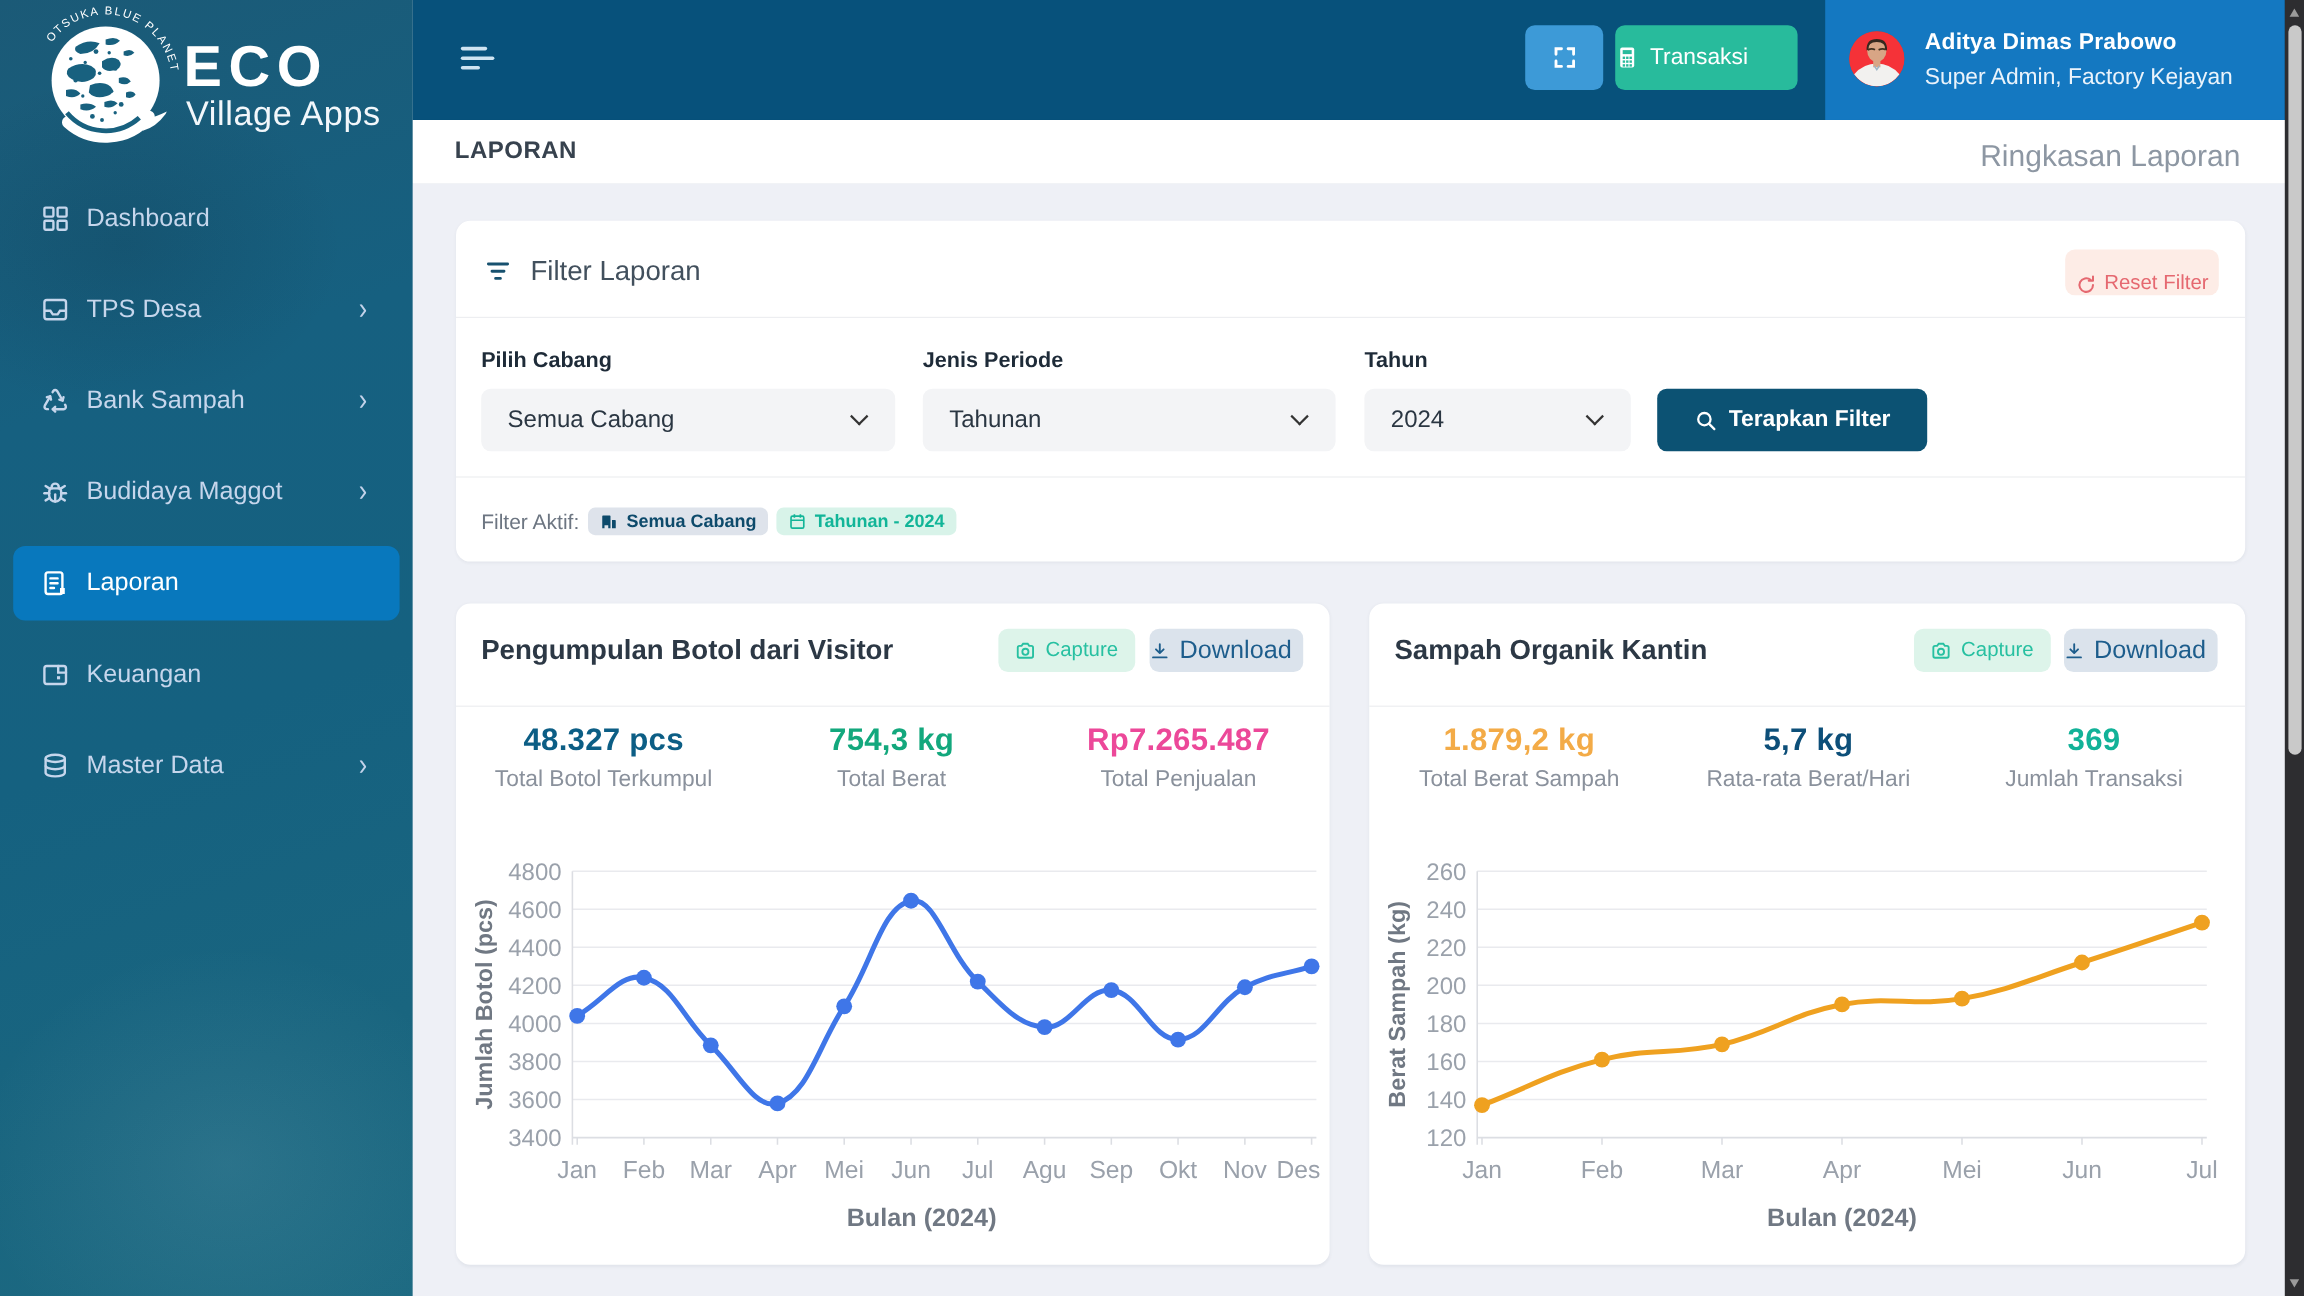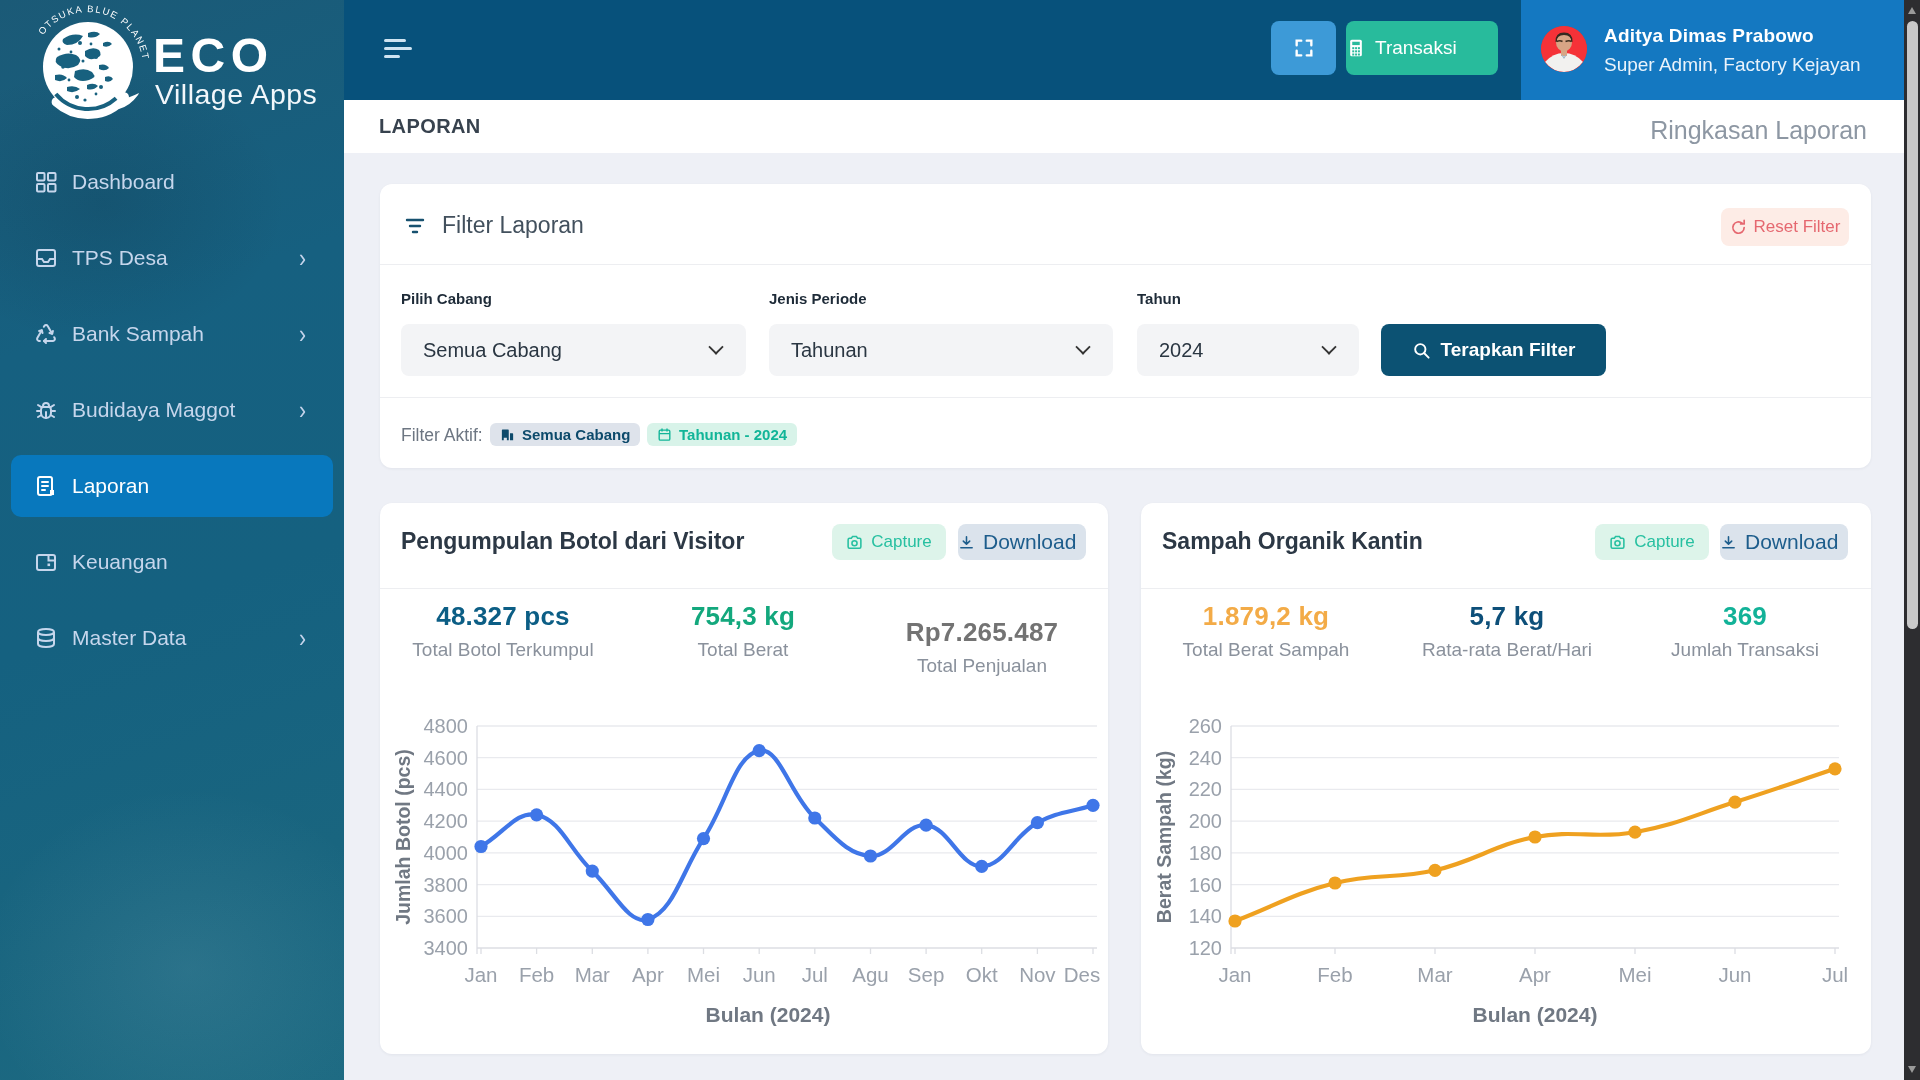--- a/index.html
+++ b/index.html
@@ -40,23 +40,23 @@
 #crumb .r { position:absolute; right:53px; top:16px; font-size:25px; color:#8d97a3; }
 
 
 #content { left:344px; top:153px; width:1576px; height:927px; background:#eef0f6; }
 .card { position:absolute; background:#fff; border-radius:12px; box-shadow:0 1px 3px rgba(40,50,70,.06); }
 
 
 #fcard { left:36px; top:31px; width:1491px; height:284px; }
 #fcard .ftitle { position:absolute; left:62px; top:28px; font-size:23px; font-weight:400; color:#42505d; }
 .resetbtn { position:absolute; right:22px; top:24px; width:128px; height:38px; border-radius:8px; background:#fdece6;
-  display:flex; align-items:center; justify-content:center; gap:7px; color:#e56870; font-size:17px; }
+  display:flex; align-items:flex-end; justify-content:center; gap:7px; color:#e56870; font-size:17px; }
 .hdiv { position:absolute; left:0; width:100%; height:1px; background:#edeef1; }
-.flabel { position:absolute; top:106px; font-size:15px; font-weight:600; color:#1e2b38; }
+.flabel { position:absolute; top:106px; font-size:18px; font-weight:600; color:#1e2b38; }
 .fselect { position:absolute; top:140px; height:52px; background:#f3f4f6; border-radius:8px; font-size:20px; color:#2a3642;
   display:flex; align-items:center; padding-left:22px; }
 .fselect .car { position:absolute; right:24px; top:17px; width:12px; height:12px; border-right:2.6px solid #333; border-bottom:2.6px solid #333; transform:rotate(45deg) scale(.9); }
 .applybtn { position:absolute; left:1001px; top:140px; width:225px; height:52px; border-radius:8px; background:#0c5273;
   display:flex; align-items:center; justify-content:center; gap:10px; color:#fff; font-size:19px; font-weight:600; }
 #factif { position:absolute; left:21px; top:241px; font-size:17.5px; color:#6d7682; }
 .chip { position:absolute; top:239px; height:23px; border-radius:6px; display:flex; align-items:center; gap:7px;
   font-size:15px; font-weight:bold; padding:0 10px; }
 .chip1 { left:110px; background:#dee3eb; color:#0d4a6b; }
 .chip2 { left:267px; background:#d8f3e9; color:#12b598; }
@@ -294,21 +294,21 @@
     <div class="hdiv" style="top:85px;"></div>
     <div class="stat" style="left:3px;">
           <div class="v" style="color:#0c5e85;">48.327 pcs</div>
           <div class="t">Total Botol Terkumpul</div>
         </div>
     <div class="stat" style="left:243px;">
           <div class="v" style="color:#13a87d;">754,3 kg</div>
           <div class="t">Total Berat</div>
         </div>
     <div class="stat" style="left:482px;">
-          <div class="v" style="color:#737373;margin-top:16px;">Rp7.265.487</div>
+          <div class="v" style="color:#ec4899;">Rp7.265.487</div>
           <div class="t">Total Penjualan</div>
         </div>
     <svg style="position:absolute;left:0;top:180px;" width="728" height="371" viewBox="0 0 728 371">
 
       <g stroke="#e9eaee" stroke-width="1.3">
         <line x1="97" y1="43" x2="717" y2="43"></line>
             <line x1="97" y1="74.7" x2="717" y2="74.7"></line>
             <line x1="97" y1="106.4" x2="717" y2="106.4"></line>
             <line x1="97" y1="138.1" x2="717" y2="138.1"></line>
             <line x1="97" y1="169.9" x2="717" y2="169.9"></line>

